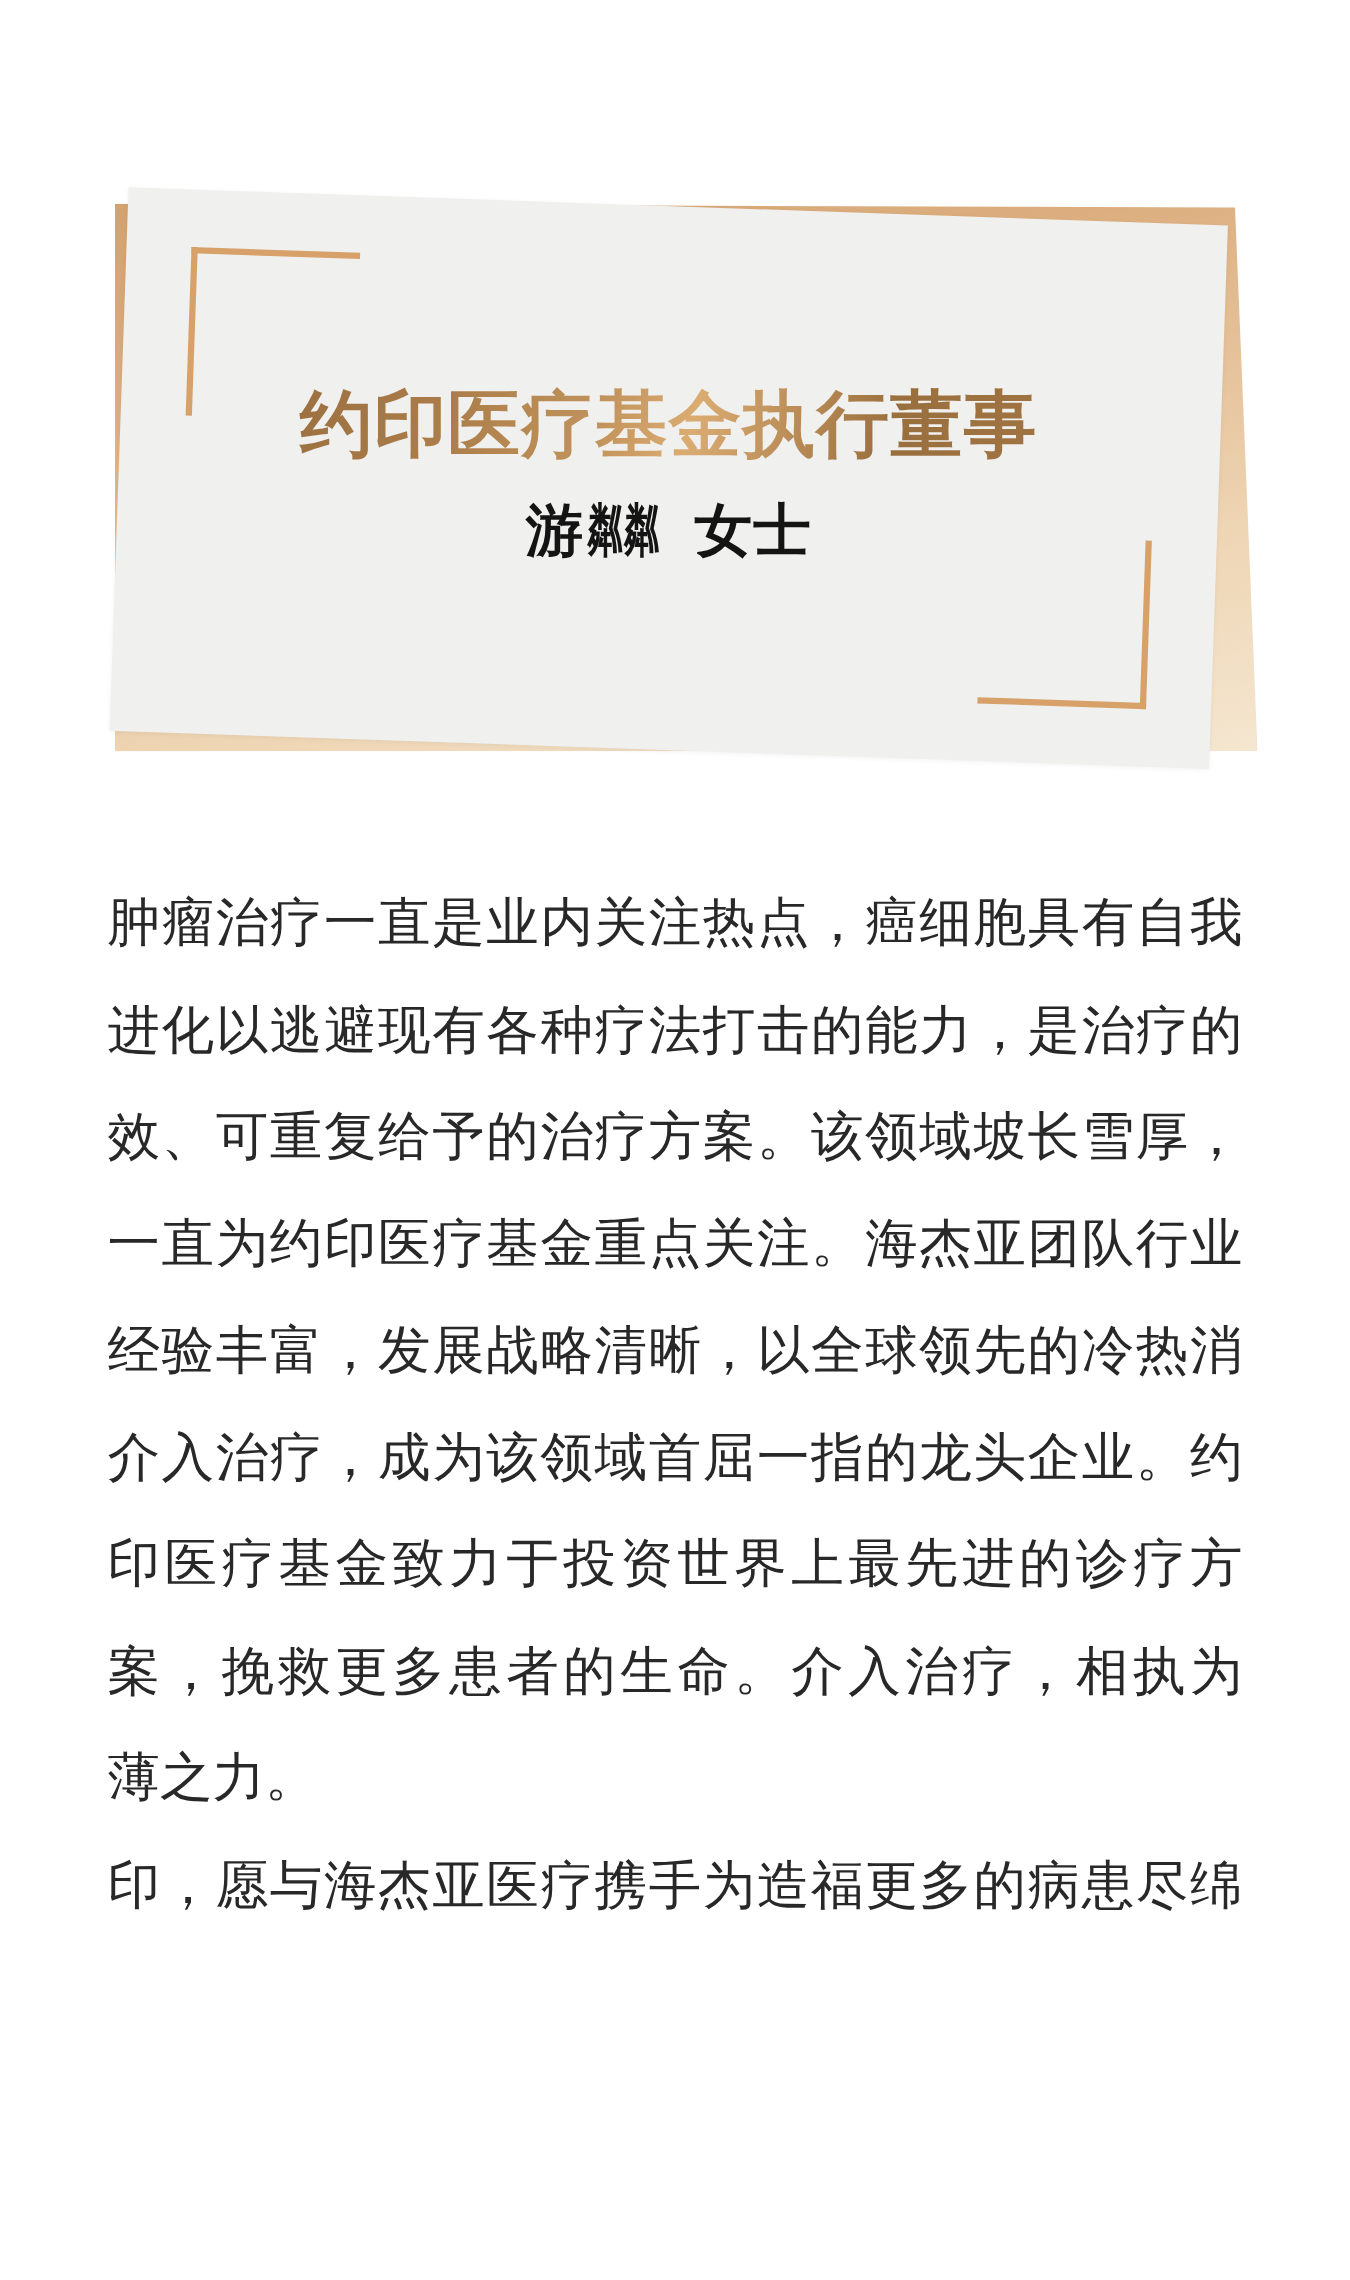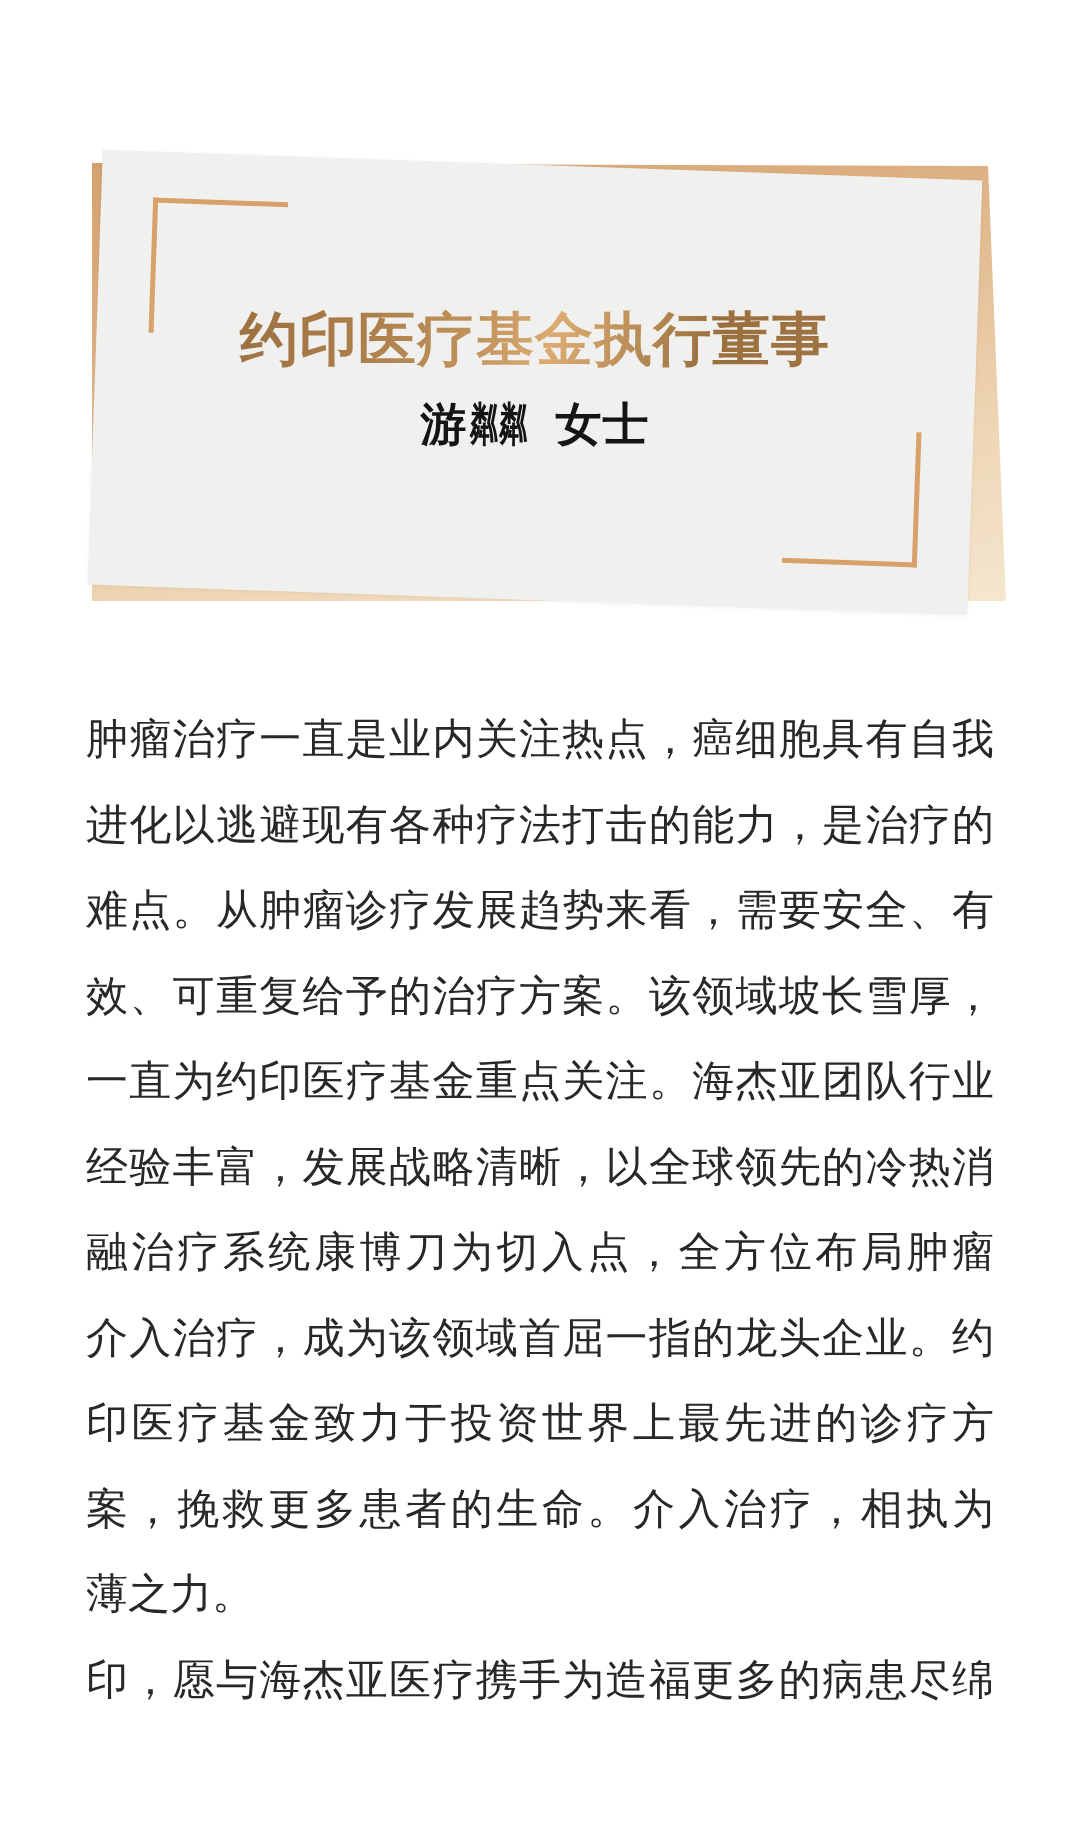--- a/index.html
+++ b/index.html
@@ -121,25 +121,23 @@
 
     <div class="card-text-layer">
       <h1 class="header-title">约印医疗基金执行董事</h1>
       <div class="header-subtitle"><span class="name-surname">游</span><span class="name-given">粼粼</span><span class="name-honorific">女士</span></div>
     </div>
   </section>
 
   <article class="article-paragraph">
       <div class="body-text-line">肿瘤治疗一直是业内关注热点，癌细胞具有自我</div>
       <div class="body-text-line">进化以逃避现有各种疗法打击的能力，是治疗的</div>
-      <div class="body-text-line">难点。从肿瘤诊疗发展趋势来看，需要安全、有</div>
       <div class="body-text-line">效、可重复给予的治疗方案。该领域坡长雪厚，</div>
       <div class="body-text-line">一直为约印医疗基金重点关注。海杰亚团队行业</div>
       <div class="body-text-line">经验丰富，发展战略清晰，以全球领先的冷热消</div>
-      <div class="body-text-line">融治疗系统康博刀为切入点，全方位布局肿瘤</div>
       <div class="body-text-line">介入治疗，成为该领域首屈一指的龙头企业。约</div>
       <div class="body-text-line">印医疗基金致力于投资世界上最先进的诊疗方</div>
       <div class="body-text-line">案，挽救更多患者的生命。介入治疗，相执为</div>
       <div class="body-text-line last">薄之力。</div>
       <div class="body-text-line">印，愿与海杰亚医疗携手为造福更多的病患尽绵</div>
     </article>
 
 </div>
 
 </body></html>

